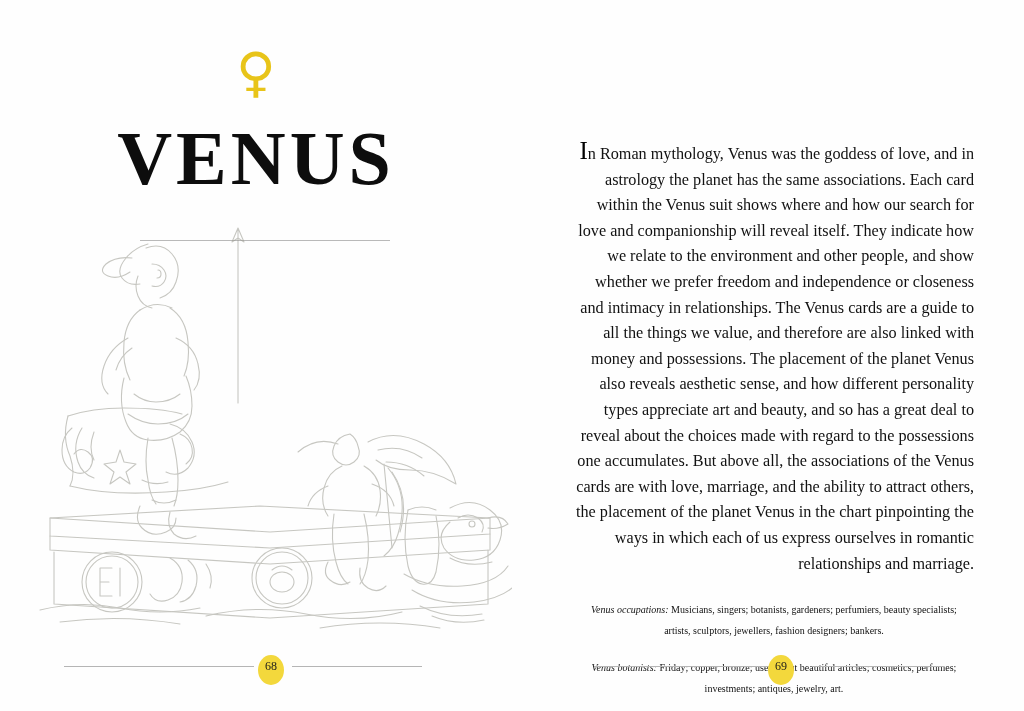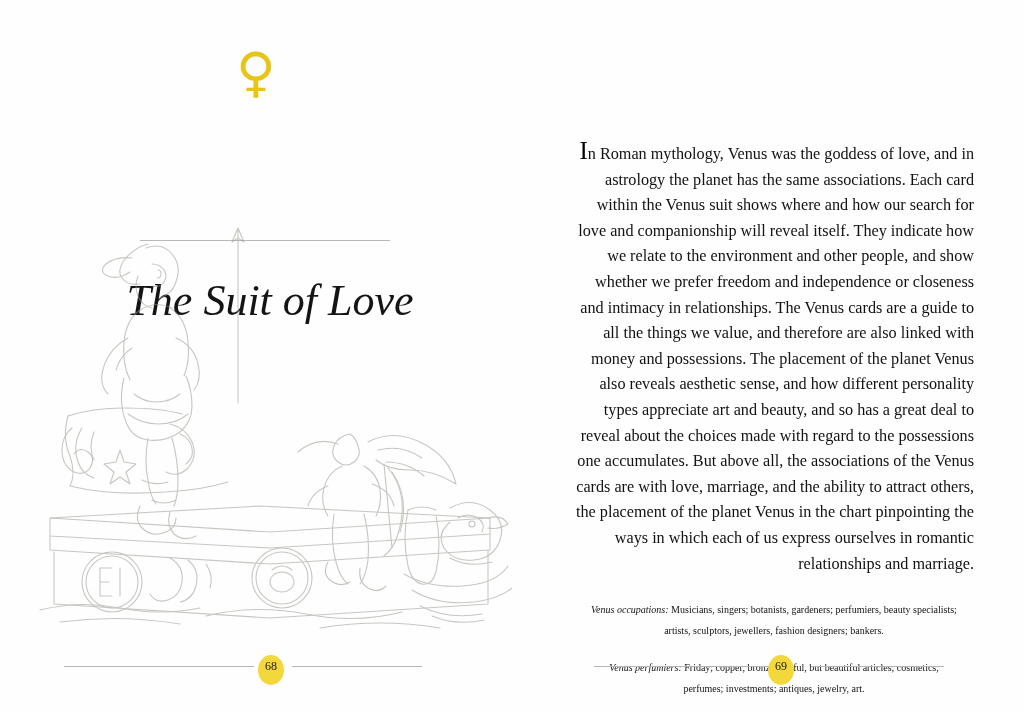--- a/index.html
+++ b/index.html
@@ -167,24 +167,24 @@
 </style>
 </head>
 <body>
 
 <div class="spread">
 
   <div class="page page-left">
 
     <div class="venus-glyph">♀</div>
 
+    <div class="venus-title">VENUS</div>
 
     <div class="rule-left"></div>
 
-    <div class="venus-subtitle">The Suit of Love</div>
 
     <div class="engraving">
       <svg viewBox="0 0 492 420" xmlns="http://www.w3.org/2000/svg" fill="none" stroke="#9a9a90" stroke-width="1.1" stroke-linecap="round" stroke-linejoin="round">
 
         <path d="M218 10 L218 185 M218 10 l-6 14 6 -4 6 4 z"></path>
 
         <path d="M128 26 q-14 4 -22 14 q-10 12 -4 20 q6 8 18 6"></path>
         <path d="M112 40 q-16 -2 -26 6 q-8 8 2 12 q10 4 22 -4"></path>
         <path d="M118 58 q-4 10 0 20 q4 10 14 12"></path>
         <path d="M126 30 q16 -6 26 6 q10 12 4 28 q-4 12 -16 16"></path>
@@ -284,21 +284,21 @@
     </div>
   </div>
 
   <div class="page page-right">
 
     <div class="body-col">
       <p class="body-text"><span class="dropcap">I</span><span>n Roman mythology, Venus was the goddess of love, and in astrology the planet has the same associations. Each card within the Venus suit shows where and how our search for love and companionship will reveal itself. They indicate how we relate to the environment and other people, and show whether we prefer freedom and independence or closeness and intimacy in relationships. The Venus cards are a guide to all the things we value, and therefore are also linked with money and possessions. The placement of the planet Venus also reveals aesthetic sense, and how different personality types appreciate art and beauty, and so has a great deal to reveal about the choices made with regard to the possessions one accumulates. But above all, the associations of the Venus cards are with love, marriage, and the ability to attract others, the placement of the planet Venus in the chart pinpointing the ways in which each of us express ourselves in romantic relationships and marriage.</span></p>
 
       <p class="note note-occ"><span class="lead">Venus occupations:</span><span> Musicians, singers; botanists, gardeners; perfumiers, beauty specialists; artists, sculptors, jewellers, fashion designers; bankers.</span></p>
 
-      <p class="note note-aff"><span class="lead">Venus perfumiers:</span><span> Friday; copper, bronze; useful, but beautiful articles; cosmetics, perfumes; investments; antiques, jewelry, art.</span></p>
+      <p class="note note-aff"><span class="lead">Venus botanists:</span><span> Friday; copper, bronze; useful, but beautiful articles; cosmetics, perfumes; investments; antiques, jewelry, art.</span></p>
     </div>
 
     <div class="footer footer-right">
       <div class="line l1"></div>
       <div class="page-num">69</div>
       <div class="line l2"></div>
     </div>
   </div>
 
 </div>

